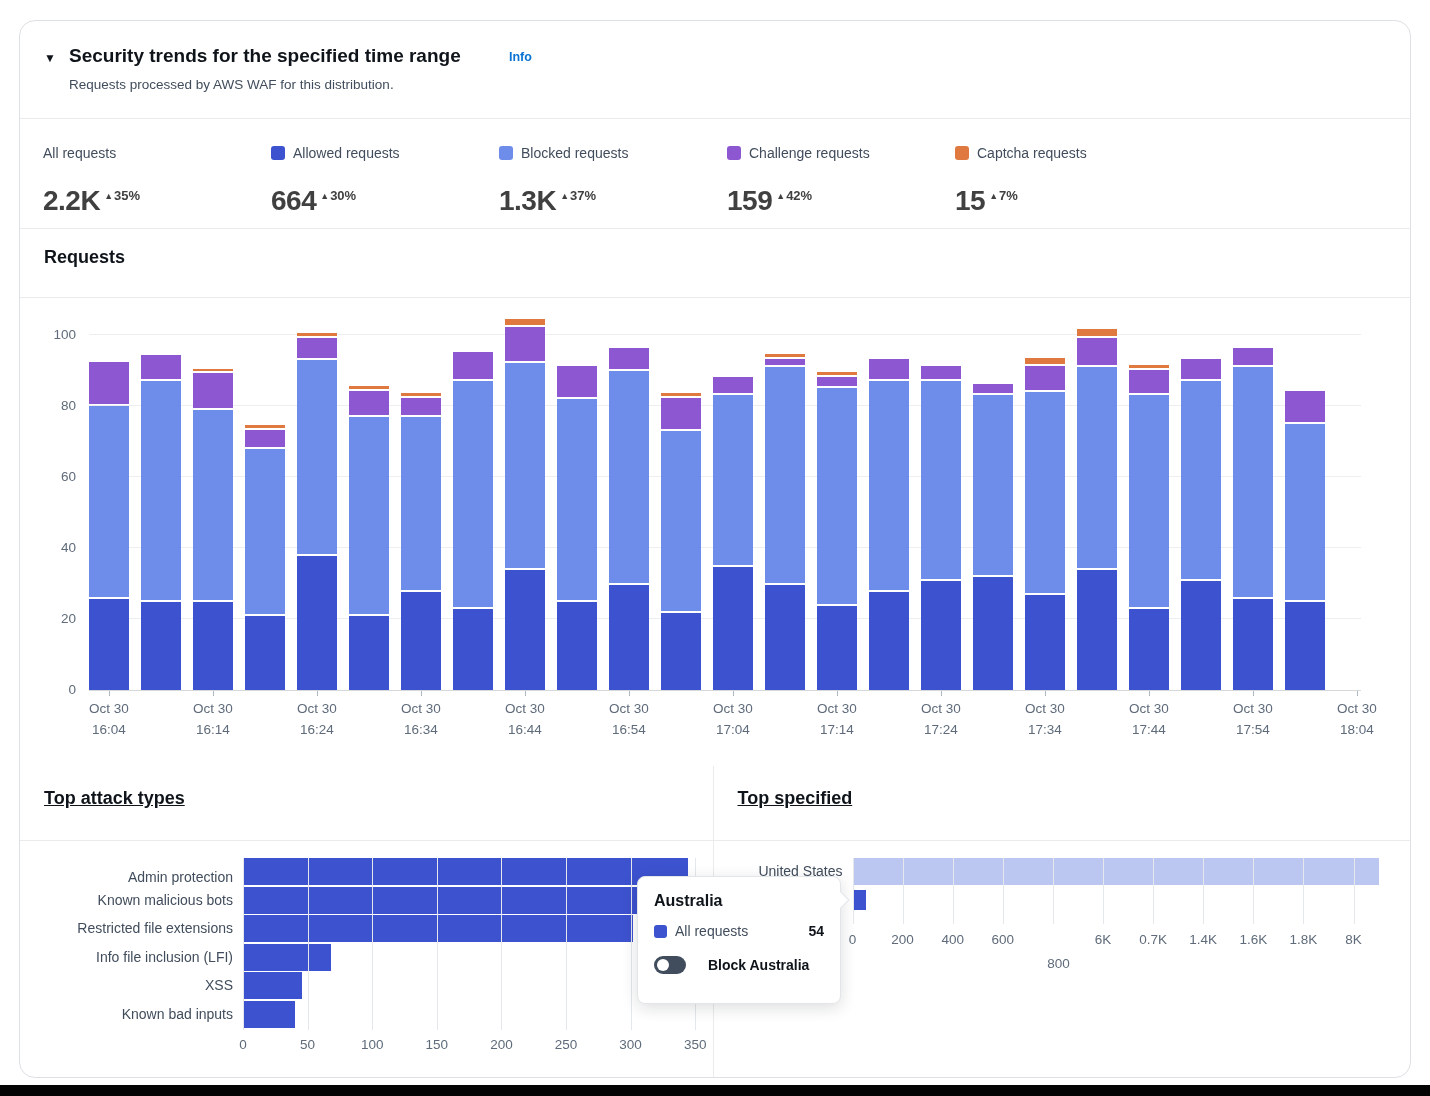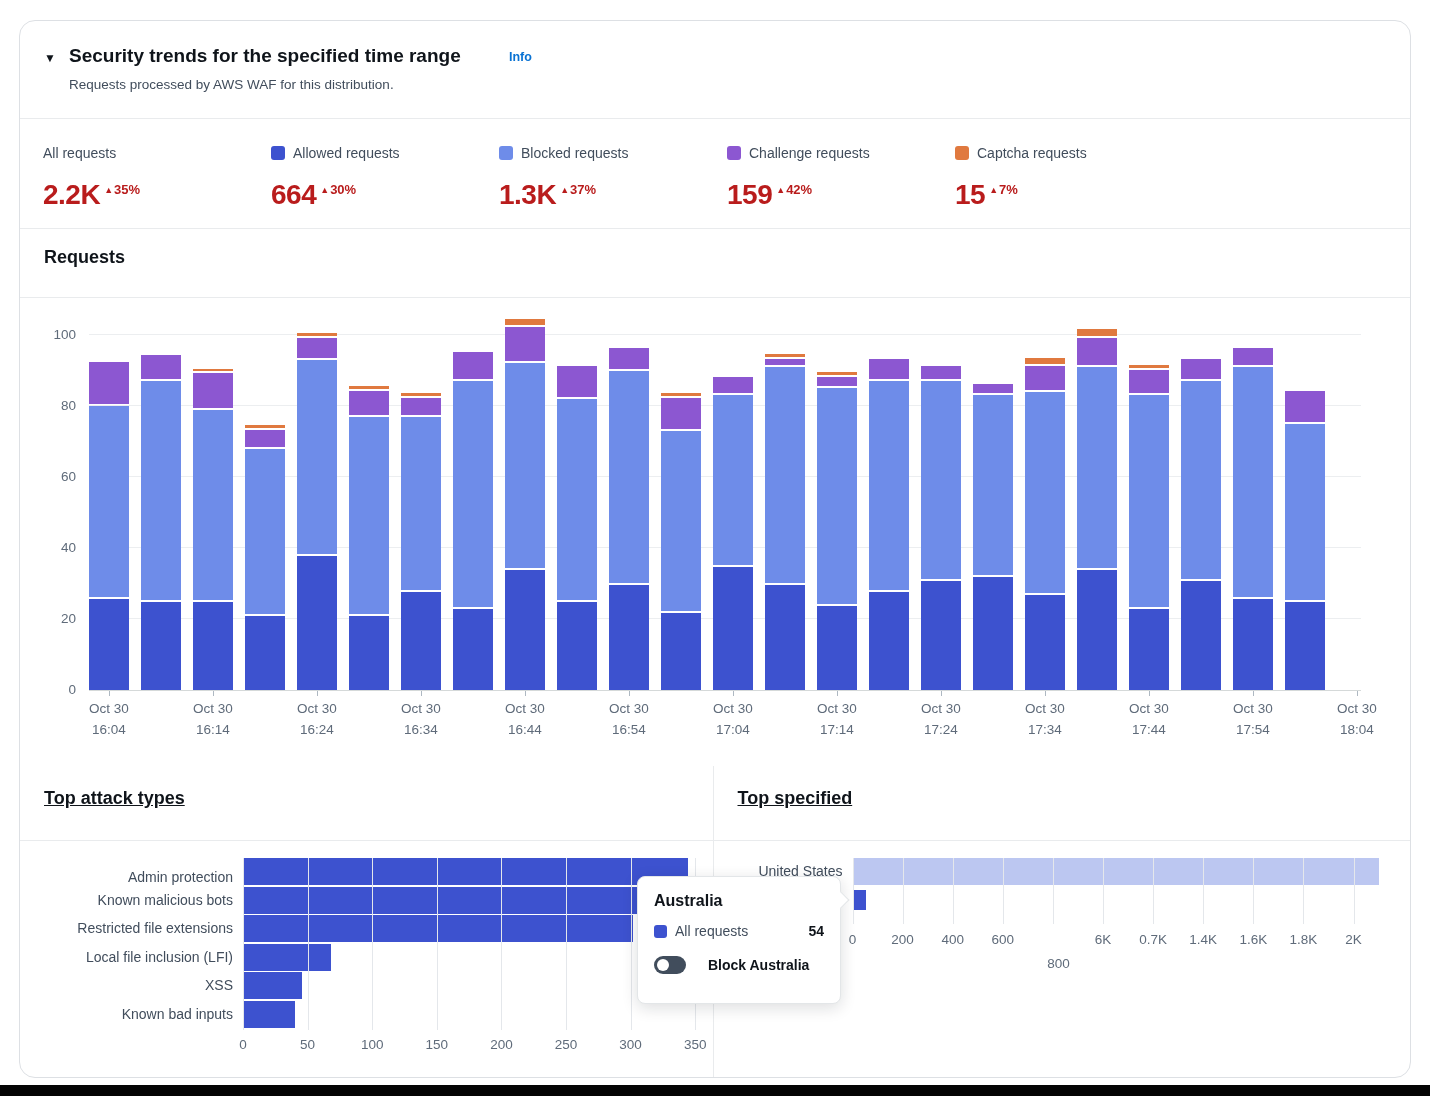--- a/index.html
+++ b/index.html
@@ -14,21 +14,21 @@
   .collapse-tri { position:absolute; left:24px; top:30px; font-size:12px; color:#0f141a; cursor:pointer; }
   .hdr-title { position:absolute; left:49px; top:24px; font-size:19px; font-weight:700; color:#0f141a; }
   .info-link { position:absolute; left:489px; top:29px; font-size:12.5px; font-weight:700; color:#0972d3; text-decoration:none; cursor:pointer; }
   .hdr-sub { position:absolute; left:49px; top:56px; font-size:13.5px; color:#414d5c; }
 
   
   .stats-row { position:relative; height:110px; border-bottom:1px solid #e9ebed; padding:24px 0 0 23px; display:flex; }
   .stat-col { width:228px; }
   .stat-label-line { display:flex; align-items:center; font-size:14px; color:#414d5c; height:20px; }
   .swatch { width:14px; height:14px; border-radius:3px; margin-right:8px; flex:0 0 auto; }
-  .stat-value-line { margin-top:16px; font-size:28px; font-weight:700; color:#b91c1c; letter-spacing:-0.5px; }
+  .stat-value-line { margin-top:22px; font-size:28px; font-weight:700; color:#404040; letter-spacing:-0.5px; }
   .delta { position:relative; top:-10px; font-size:13px; font-weight:700; letter-spacing:0; margin-left:4px; }
   .delta .tri { font-size:9px; position:relative; top:-1px; margin-right:1px; }
 
   
   .requests-title-wrap { position:relative; height:69px; border-bottom:1px solid #e9ebed; }
   .panel-title { position:absolute; left:24px; top:18px; font-size:18px; font-weight:700; color:#0f141a; }
   .requests-chart { position:relative; height:468px; }
   .plot { position:absolute; left:69px; top:13px; width:1272px; height:380px; border-bottom:1px solid #d5d9d9; }
   .gridline { position:absolute; left:0; right:0; height:1px; background:#eceef0; }
   .ylab { position:absolute; left:0; width:56px; text-align:right; font-size:13.5px; color:#5f6b7a; }
@@ -337,21 +337,21 @@
     </div>
 
     <div class="bottom-row">
       <div class="bpanel left" id="attack-panel">
         <div class="bpanel-hdr">
           <h2 class="panel-title">Top attack types</h2>
         </div>
       <div class="cat-label" style="left: 24px; width: 189px; top: 103px;">Admin protection</div>
           <div class="cat-label" style="left: 24px; width: 189px; top: 125.6px;">Known malicious bots</div>
           <div class="cat-label" style="left: 24px; width: 189px; top: 154.2px;">Restricted file extensions</div>
-          <div class="cat-label" style="left: 24px; width: 189px; top: 182.8px;">Local file inclusion (LFI)</div>
+          <div class="cat-label" style="left: 24px; width: 189px; top: 182.8px;">Info file inclusion (LFI)</div>
           <div class="cat-label" style="left: 24px; width: 189px; top: 211.4px;">XSS</div>
           <div class="cat-label" style="left: 24px; width: 189px; top: 240px;">Known bad inputs</div>
           <div class="hbar" style="left: 223px; top: 92px; height: 27px; width: 445.099px; background: rgb(61, 82, 207);"></div>
           <div class="hbar" style="left: 223px; top: 120.6px; height: 27px; width: 451.549px; background: rgb(61, 82, 207);"></div>
           <div class="hbar" style="left: 223px; top: 149.2px; height: 27px; width: 389.623px; background: rgb(61, 82, 207);"></div>
           <div class="hbar" style="left: 223px; top: 177.8px; height: 27px; width: 87.7296px; background: rgb(61, 82, 207);"></div>
           <div class="hbar" style="left: 223px; top: 206.4px; height: 27px; width: 59.3465px; background: rgb(61, 82, 207);"></div>
           <div class="hbar" style="left: 223px; top: 235px; height: 27px; width: 51.6056px; background: rgb(61, 82, 207);"></div>
           <div class="vgrid" style="left: 223px; top: 92px; height: 172px;"></div>
           <div class="xlab" style="left: 201px; top: 271px;">0</div>
@@ -392,21 +392,21 @@
           <div class="xlab" style="left: 367.5px; top: 166px;">6K</div>
           <div class="vgrid" style="left: 439.6px; top: 92px; height: 66px;"></div>
           <div class="xlab" style="left: 417.6px; top: 166px;">0.7K</div>
           <div class="vgrid" style="left: 489.7px; top: 92px; height: 66px;"></div>
           <div class="xlab" style="left: 467.7px; top: 166px;">1.4K</div>
           <div class="vgrid" style="left: 539.8px; top: 92px; height: 66px;"></div>
           <div class="xlab" style="left: 517.8px; top: 166px;">1.6K</div>
           <div class="vgrid" style="left: 589.9px; top: 92px; height: 66px;"></div>
           <div class="xlab" style="left: 567.9px; top: 166px;">1.8K</div>
           <div class="vgrid" style="left: 640px; top: 92px; height: 66px;"></div>
-          <div class="xlab" style="left: 618px; top: 166px;">2K</div>
+          <div class="xlab" style="left: 618px; top: 166px;">8K</div>
         </div>
     </div>
 
   </div>
 
   <div class="tooltip">
     <div class="caret"></div>
     <div class="tt-title">Australia</div>
     <div class="tt-row">
       <span class="swatch" id="tt-swatch" style="background: rgb(61, 82, 207);"></span>

